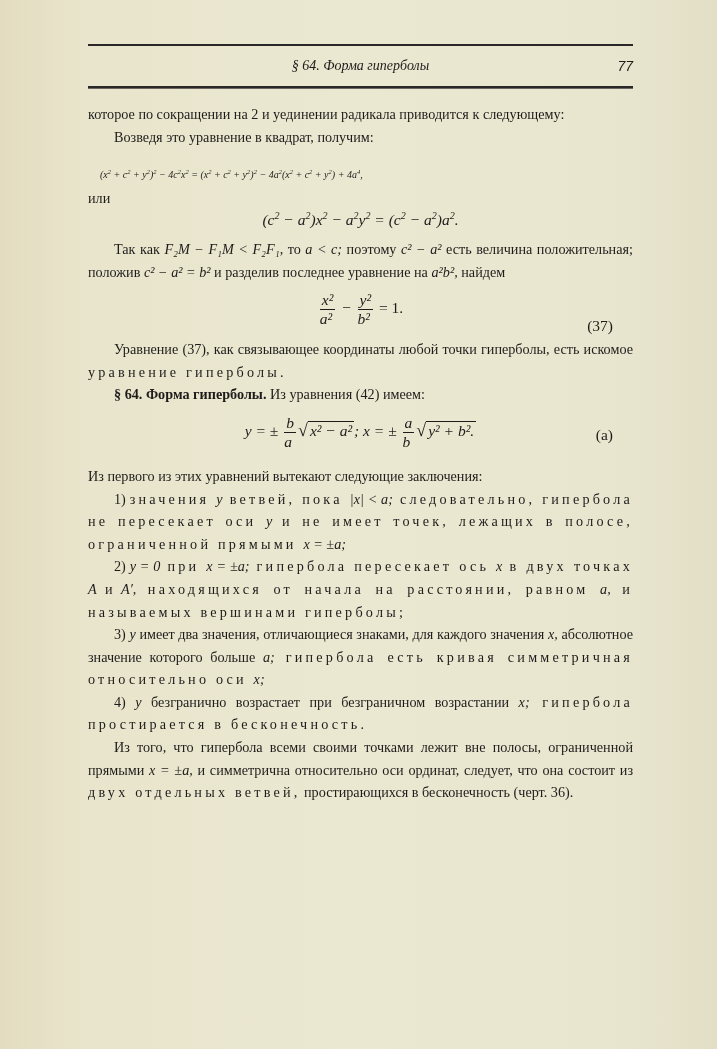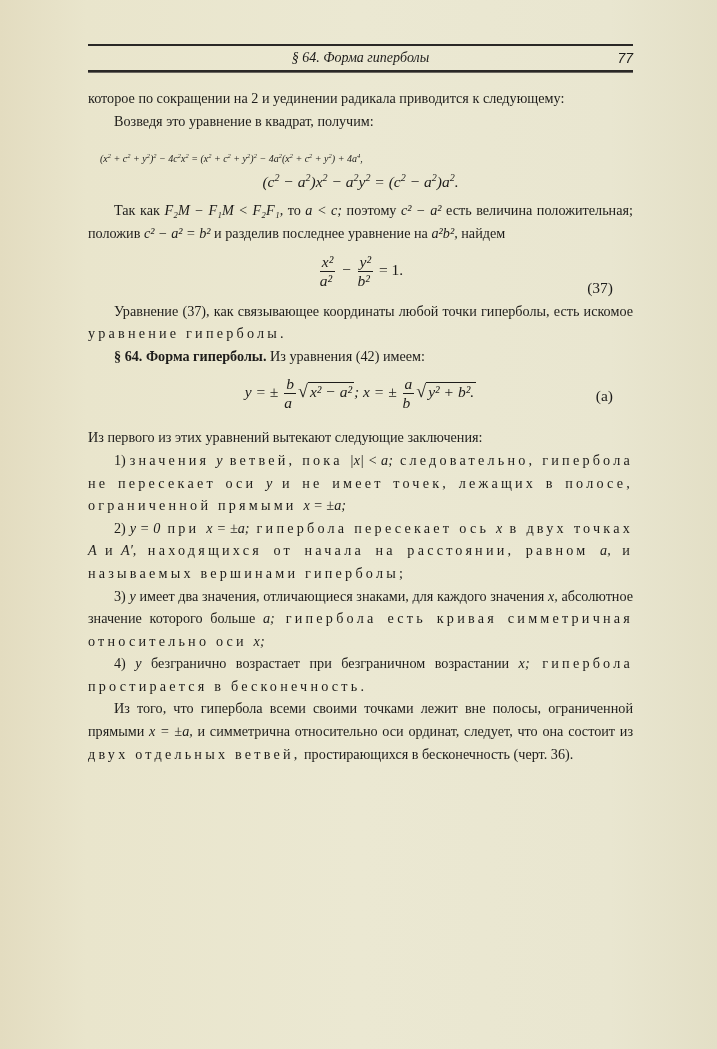--- a/index.html
+++ b/index.html
@@ -9,21 +9,21 @@
     font-family: "Liberation Serif", "DejaVu Serif", serif;
     color: #1d1c1a;
     position: relative;
   }
   .page {
     position: absolute; left: 88px; top: 44px; width: 545px;
   }
   .header-rule-top { height: 2px; background: #2a2826; margin-top: 0; }
   .header {
     display: flex; justify-content: space-between; align-items: center;
-    height: 24px; font-style: italic; font-size: 14px;
+    height: 40px; font-style: italic; font-size: 14px;
   }
   .header .title { flex: 1; text-align: center; padding-left: 30px; }
   .header .pnum { width: 30px; text-align: right; font-family: "Liberation Sans", sans-serif; font-size: 14px; font-style: italic; }
   .header-rule-bot { height: 2px; background: #2a2826; border-bottom: 1px solid #6a6660; }
   .body-text { margin-top: 14px; font-size: 14.2px; line-height: 22.6px; text-align: justify; }
   p { margin: 0; }
   .indent { text-indent: 26px; }
   .sp { letter-spacing: 3.2px; }
   .m { font-style: italic; font-family: "Liberation Serif", serif; }
   .eq { text-align: center; font-size: 15.5px; font-style: italic; margin: 6px 0 6px 0; position: relative; }
@@ -50,20 +50,21 @@
 
   <div class="body-text">
     <p>которое по сокращении на 2 и уединении радикала приводится к следующему:</p>
 
 
     <p class="indent">Возведя это уравнение в квадрат, получим:</p>
 
     <div class="eq-left">
       (x<sup>2</sup> + c<sup>2</sup> + y<sup>2</sup>)<sup>2</sup> − 4c<sup>2</sup>x<sup>2</sup> = (x<sup>2</sup> + c<sup>2</sup> + y<sup>2</sup>)<sup>2</sup> − 4a<sup>2</sup>(x<sup>2</sup> + c<sup>2</sup> + y<sup>2</sup>) + 4a<sup>4</sup>,
     </div>
+    <p>или</p>
     <div class="eq" style="margin-top:0">
       (c<sup>2</sup> − a<sup>2</sup>)x<sup>2</sup> − a<sup>2</sup>y<sup>2</sup> = (c<sup>2</sup> − a<sup>2</sup>)a<sup>2</sup>.
     </div>
 
     <p class="indent" style="margin-top:6px"><span>Так как </span><span class="m">F₂M − F₁M &lt; F₂F₁,</span><span> то </span><span class="m">a &lt; c;</span><span> поэтому </span><span class="m">c² − a²</span><span> есть величина положительная; положив </span><span class="m">c² − a² = b²</span><span> и разделив последнее уравнение на </span><span class="m">a²b²,</span><span> найдем</span></p>
 
     <div class="eq" style="margin:8px 0 10px 0">
       <span class="frac"><span class="n">x²</span><span class="d">a²</span></span> − <span class="frac"><span class="n">y²</span><span class="d">b²</span></span><span style="font-style:normal"> = 1.</span>
       <span class="num" style="top:24px">(37)</span>
     </div>

